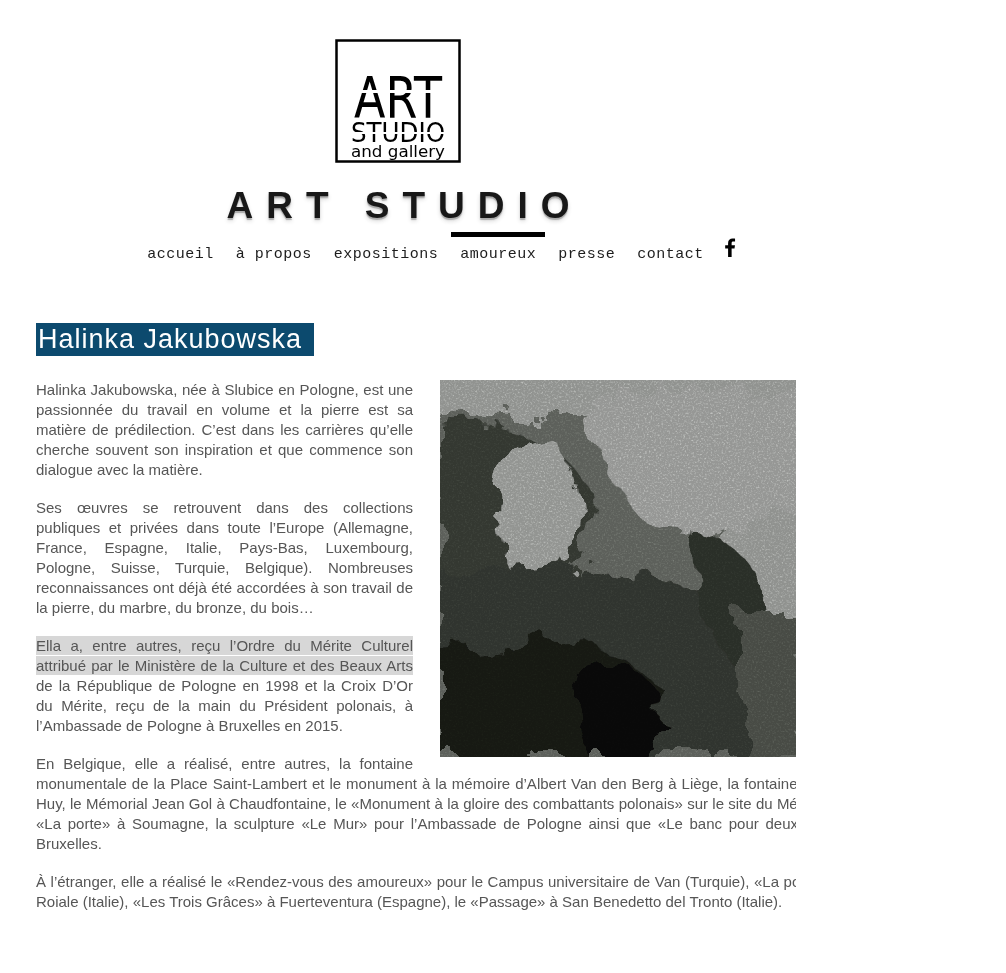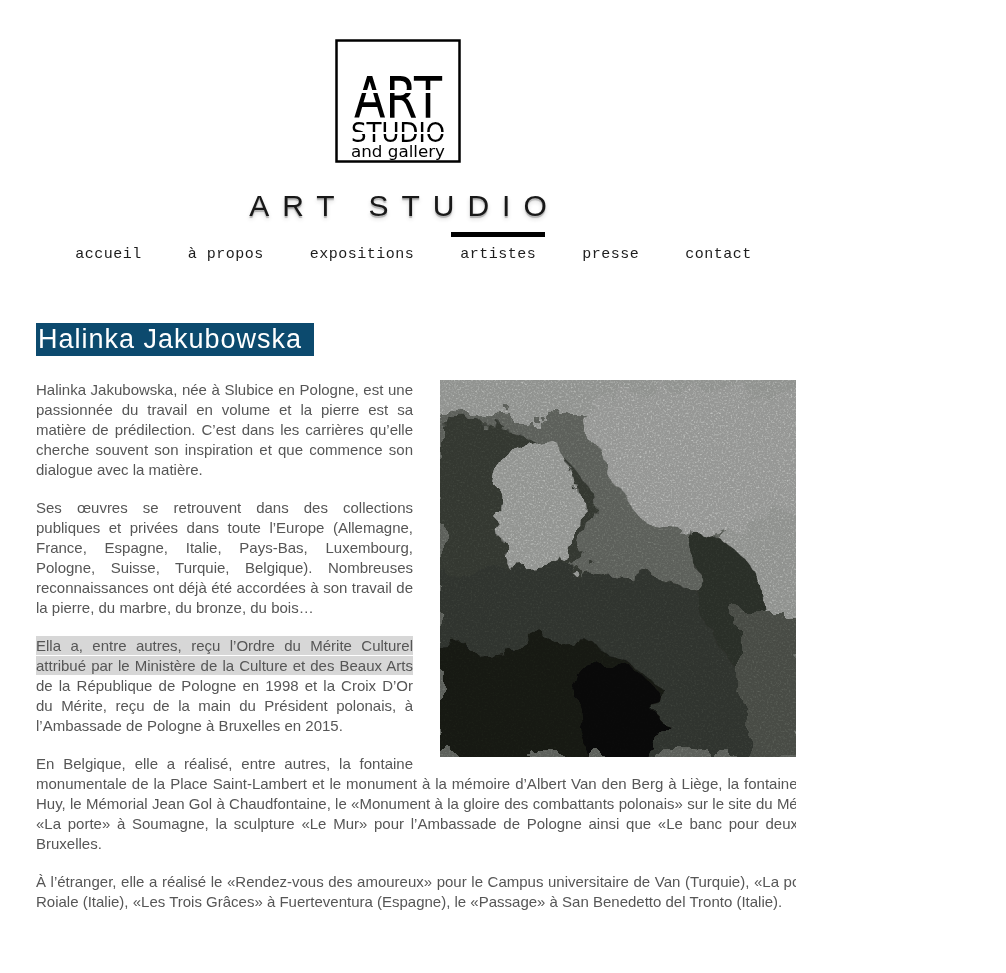--- a/index.html
+++ b/index.html
@@ -11,33 +11,33 @@
   }
   .page { position: relative; width: 796px; height: 973px; overflow: hidden; background: #fff; }
 
   
   .header { text-align: center; padding-top: 39px; }
   .logo-link { display: inline-block; cursor: pointer; }
   .logo-svg { width: 126px; height: 124px; display: block; }
 
   .site-title {
     margin-top: 19px;
-    font-size: 30px;
-    font-weight: 400;
+    font-size: 37px;
+    font-weight: 700;
     letter-spacing: 13px;
     text-indent: 13px;
     color: #181818;
     line-height: 40px;
     text-shadow: 0 2px 1px rgba(40,40,40,.30), 0 3px 4px rgba(40,40,40,.18);
   }
 
   
   .nav {
     display: flex; justify-content: center; align-items: center;
-    gap: 46px; margin-top: 4px; padding-left: 88px;
+    gap: 22px; margin-top: 4px; padding-left: 88px;
     font-family: "Liberation Mono", "DejaVu Sans Mono", monospace;
     font-size: 15px; letter-spacing: .5px; color: #1d1d1d;
   }
   .nav-item { position: relative; padding-top: 16px; cursor: pointer; white-space: nowrap; }
   .nav-item.active::before {
     content: ""; position: absolute; top: 2px; left: -9px; right: -9px; height: 5px;
     background: #000;
   }
   .fb-link { cursor: pointer; margin-left: -4px; padding-bottom: 1px; }
   .fb-link svg { display: block; }
@@ -84,21 +84,21 @@
 
     <div class="site-title">
       <div>ART STUDIO</div>
     </div>
   </div>
 
   <div class="nav">
     <span class="nav-item">accueil</span>
     <span class="nav-item">à propos</span>
     <span class="nav-item">expositions</span>
-    <span class="nav-item active">artistes</span>
+    <span class="nav-item active">amoureux</span>
     <span class="nav-item">presse</span>
     <span class="nav-item">contact</span>
     <a class="fb-link">
       <svg width="15" height="23" viewBox="0 0 17 24">
         <path fill="#000000" d="M10.9 24v-9.6h3.3l.5-3.7h-3.8V8.2c0-1.1.4-1.8 1.9-1.8h2V3.1C14.4 3 13.3 3 12 3 9 3 6.9 4.8 6.9 8v2.7H3.6v3.7h3.3V24h4z"></path>
       </svg>
     </a>
   </div>
 
   <div class="content">

